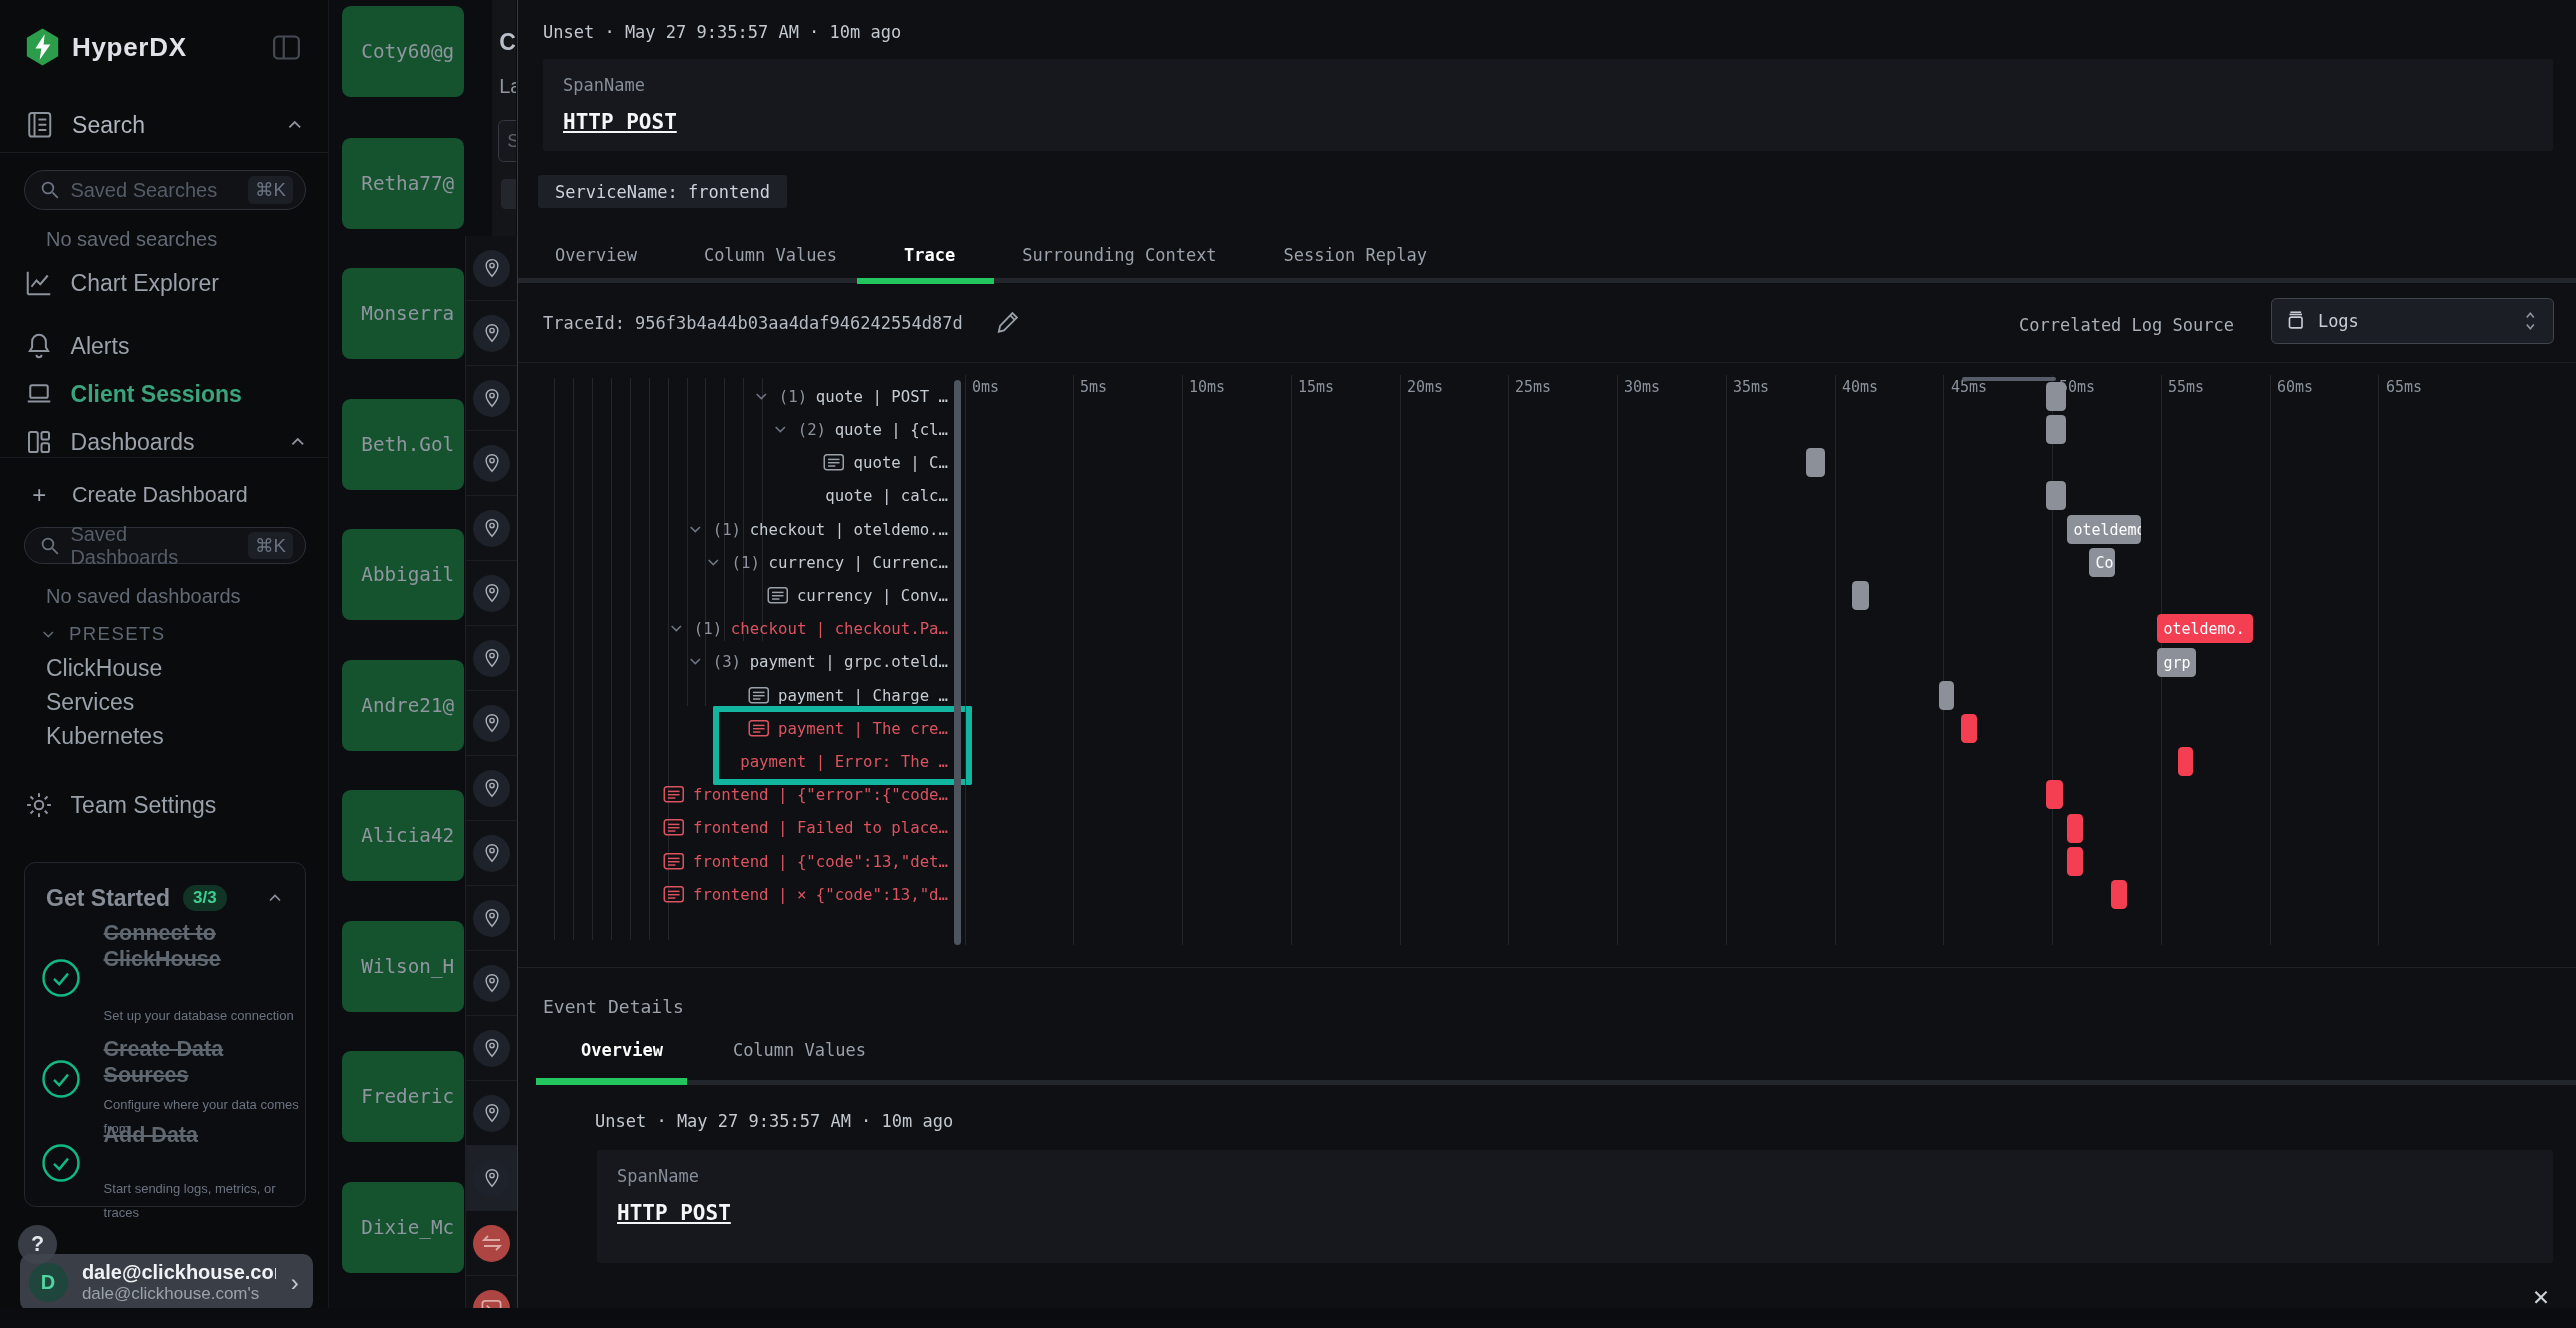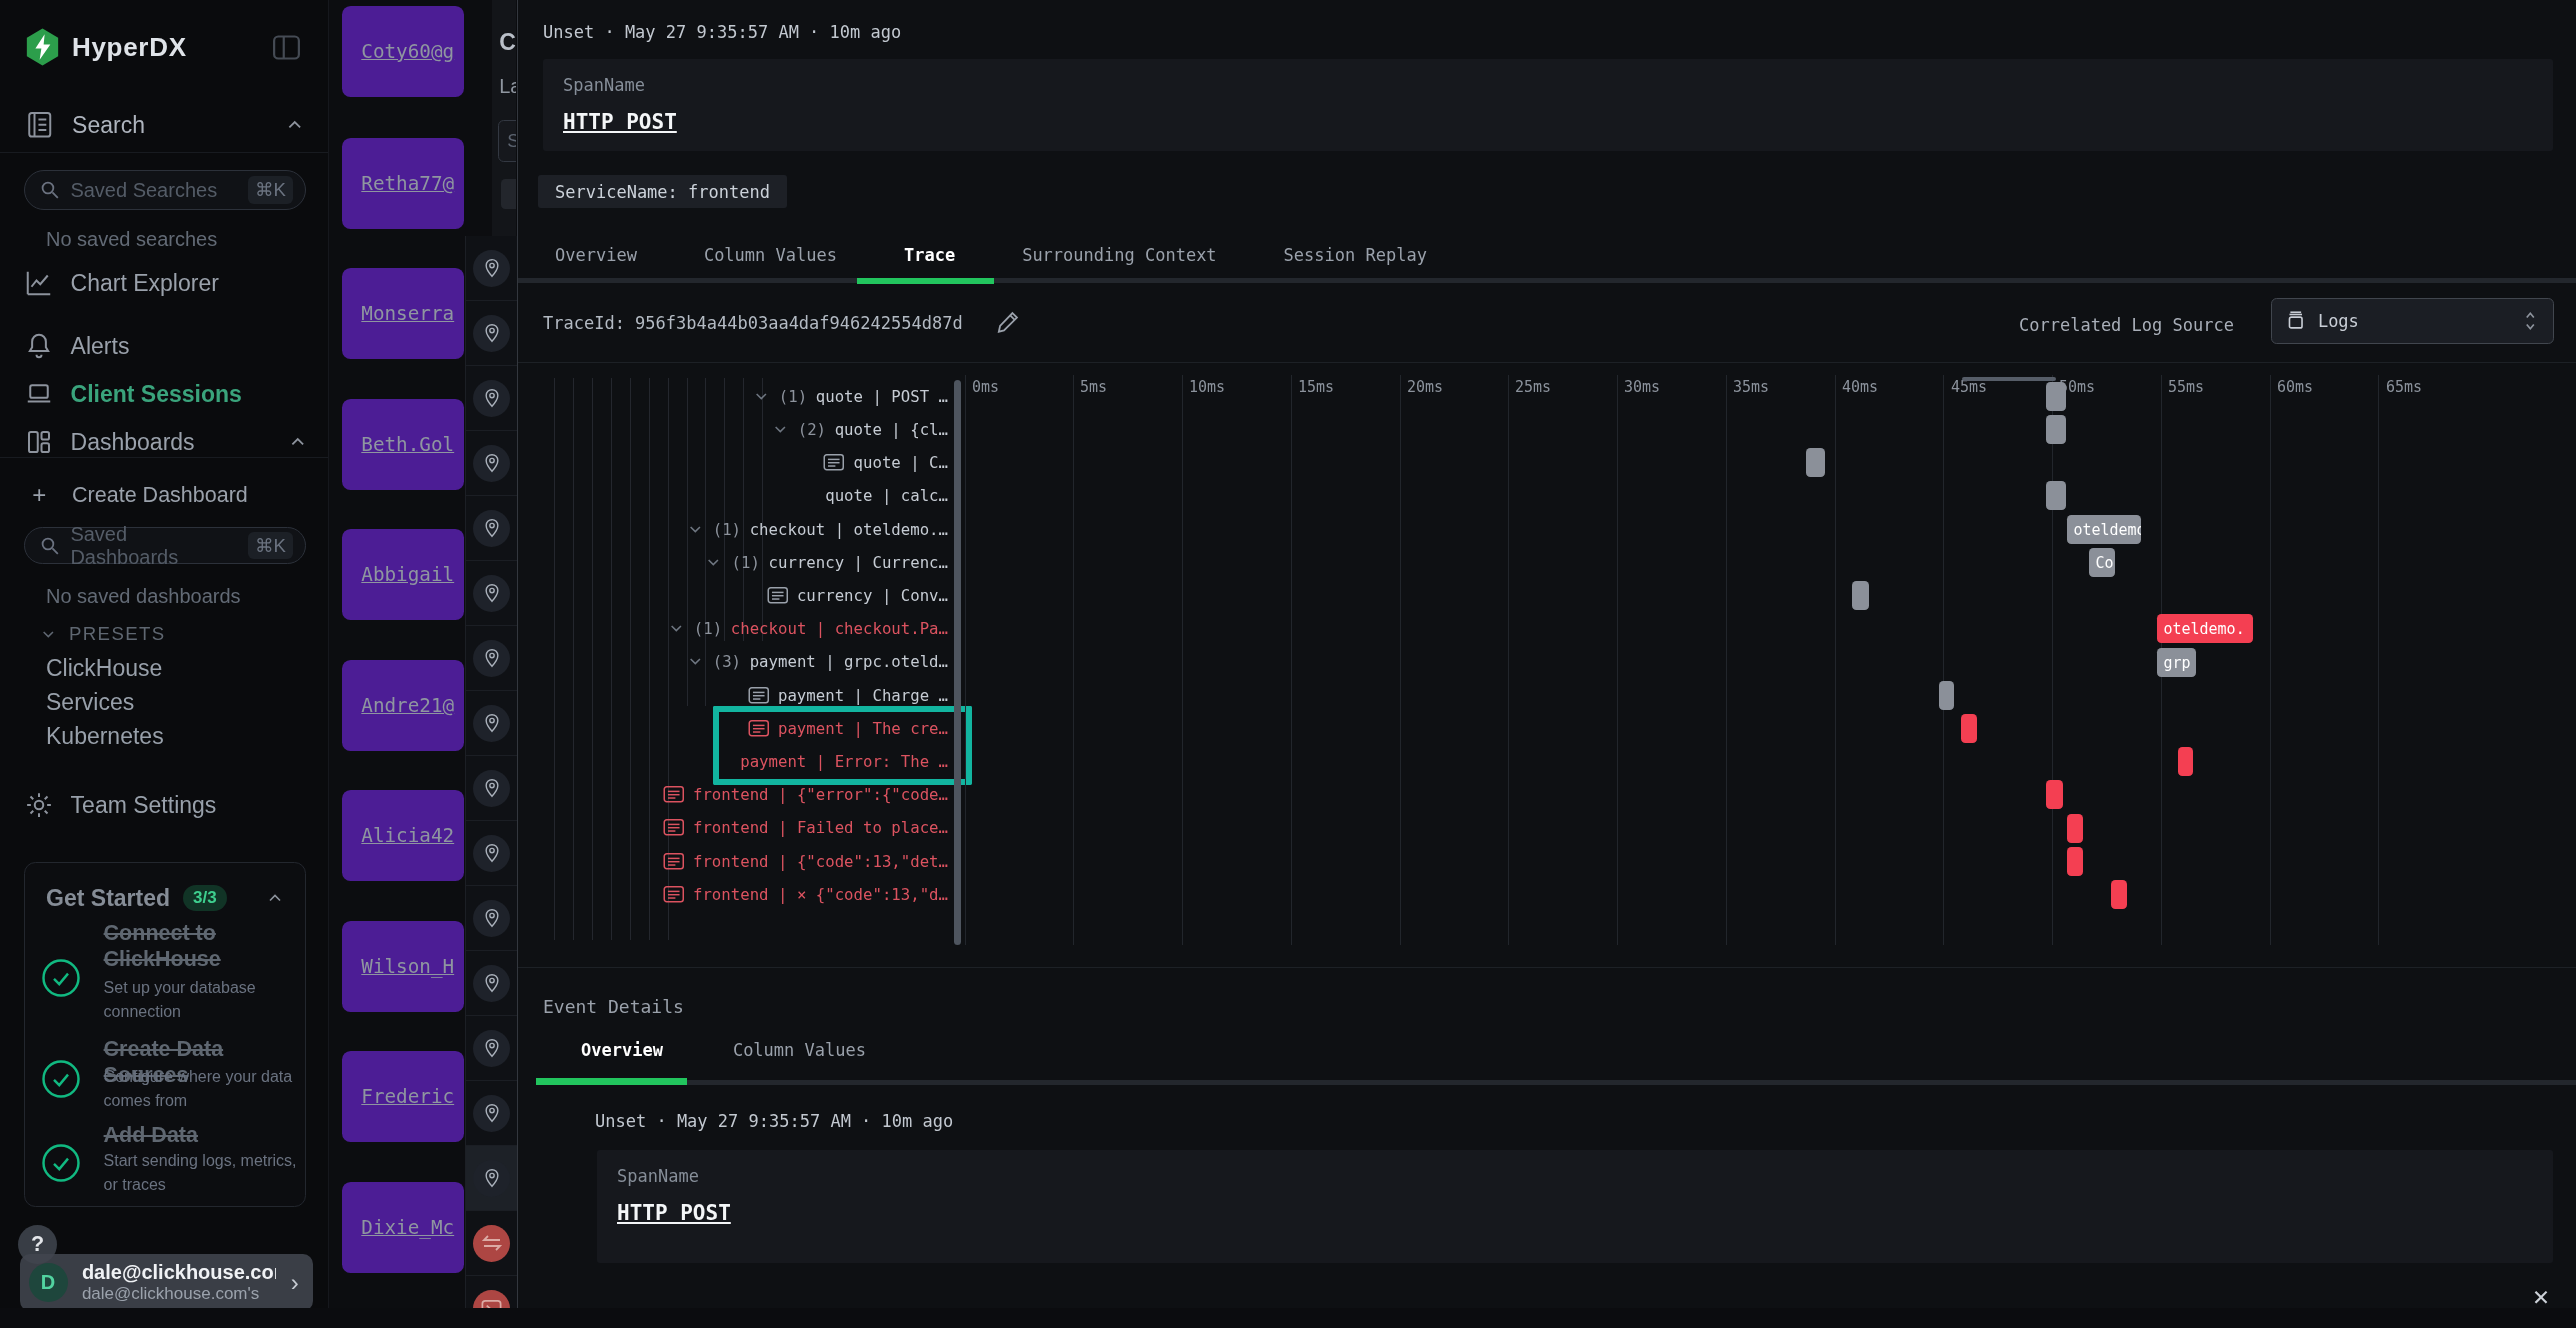--- a/index.html
+++ b/index.html
@@ -30,39 +30,39 @@
   .row-simple { position:absolute; left:46px; font-size:23px; color:#98a0aa; }
   .presets { position:absolute; left:39px; display:flex; gap:11.4px; align-items:center;
              font-size:18.6px; letter-spacing:1.4px; color:#5f6771; }
   .gs-card { position:absolute; left:23.6px; top:862px; width:282px; height:345px; border:1.4px solid #23272e;
              border-radius:11.4px; background:#0c0d10; }
   .gs-head { position:absolute; left:21.5px; top:21.5px; width:239px; display:flex; align-items:center; gap:13px; }
   .gs-title { font-size:23px; font-weight:bold; color:#868d97; }
   .gs-badge { font-size:17px; font-weight:bold; color:#3ecf8e; background:#113426; border-radius:14.3px; padding:2.9px 10px; }
   .gs-item-title { position:absolute; left:79px; width:193px; font-size:21.5px; font-weight:bold; color:#5f6771;
                    text-decoration:line-through; line-height:26px; }
-  .gs-item-desc { position:absolute; left:79px; width:200px; font-size:16px; color:#6a7280; line-height:24px; }
+  .gs-item-desc { position:absolute; left:79px; width:200px; font-size:13px; color:#6a7280; line-height:24px;margin-top:28px; }
   .gs-check { position:absolute; left:15.7px; }
   .help-btn { position:absolute; left:18px; top:1225px; width:39px; height:39px; border-radius:50%;
               background:#383d45; color:#e3e6ea; font-size:21.5px; font-weight:bold;
               display:flex; align-items:center; justify-content:center; }
   .user-chip { position:absolute; left:20px; top:1254px; width:293px; height:57px; border-radius:10px;
                background:rgba(65,69,78,0.88); display:flex; align-items:center; padding:0 14.3px 0 8.6px; gap:14.3px; z-index:6; }
   .avatar { width:39px; height:39px; border-radius:50%; background:#1e463c; color:#52d3a0;
             font-size:20px; font-weight:bold; display:flex; align-items:center; justify-content:center; }
   .user-lines { flex:1; overflow:hidden; white-space:nowrap; }
   .user-name { font-size:20px; font-weight:bold; color:#f0f2f5; }
   .user-org { font-size:17px; color:#9ba2ac; }
   .user-chev { font-size:24px; color:#c6cbd2; }
 
   
   .midpanel { position:absolute; left:329px; top:0; width:187px; height:1328px; background:#0c0d10; }
-  .sess-card { position:absolute; left:13px; width:122px; height:91px; background:#4c1d95; border-radius:8.6px;
+  .sess-card { position:absolute; left:13px; width:122px; height:91px; background:#14532d; border-radius:8.6px;
                display:flex; align-items:center; padding-left:19.3px; overflow:hidden;
-               font-size:19.3px; color:#8f96a0; white-space:nowrap;text-decoration:underline; }
+               font-size:19.3px; color:#8f96a0; white-space:nowrap; }
   .pin-col { position:absolute; left:136px; top:236px; width:52px; height:1092px; background:#0f1115;
              border-left:1.4px solid #1c1f25; }
   .pin-row { width:100%; height:65px; border-bottom:1.4px solid #1b1e24; display:flex; align-items:center; justify-content:center; }
   .pin-row.hl { background:#1d2127; }
   .pin-chip { width:37px; height:37px; border-radius:50%; background:#1e222a; display:flex; align-items:center; justify-content:center; }
   .pin-chip.red { background:#ad4643; }
   .peek { position:absolute; left:163px; top:0; width:24px; height:236px; background:#131519; overflow:hidden; }
   .peek-title { position:absolute; left:7.2px; top:29px; font-size:23px; font-weight:bold; color:#b9bfc8; white-space:nowrap; }
   .peek-sub { position:absolute; left:7.2px; top:75px; font-size:20px; color:#8f96a0; white-space:nowrap; }
   .peek-input { position:absolute; left:5.7px; top:120px; width:57px; height:42px; border:1.4px solid #333842;

